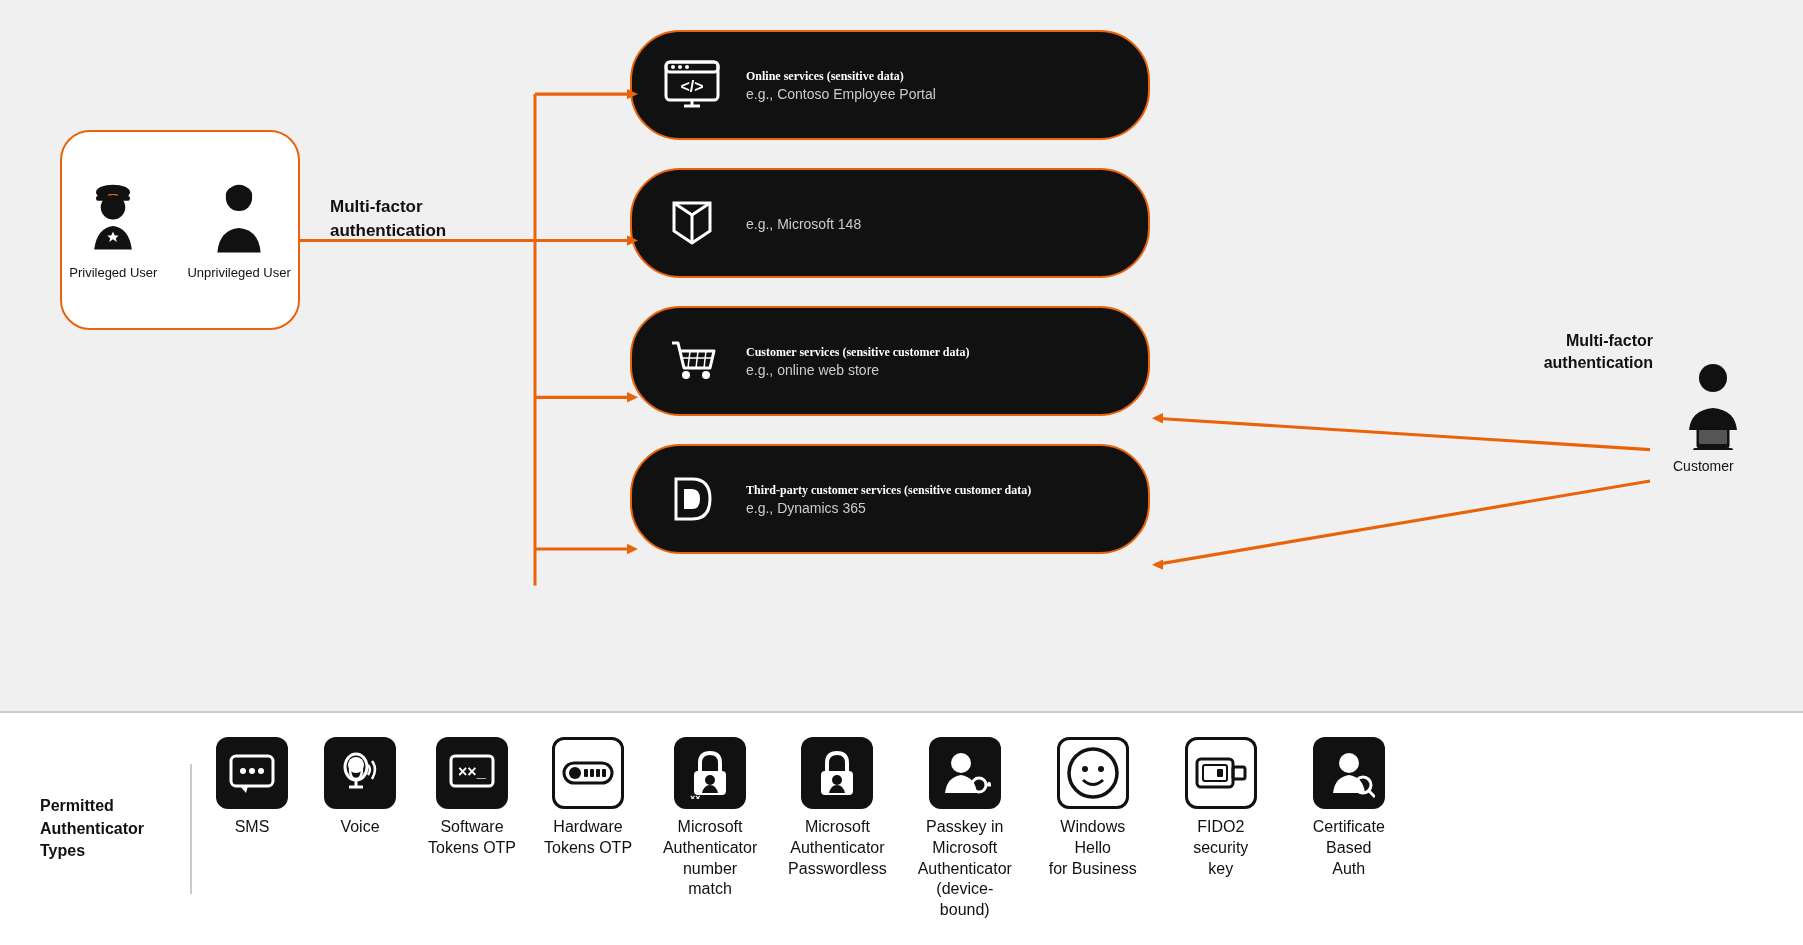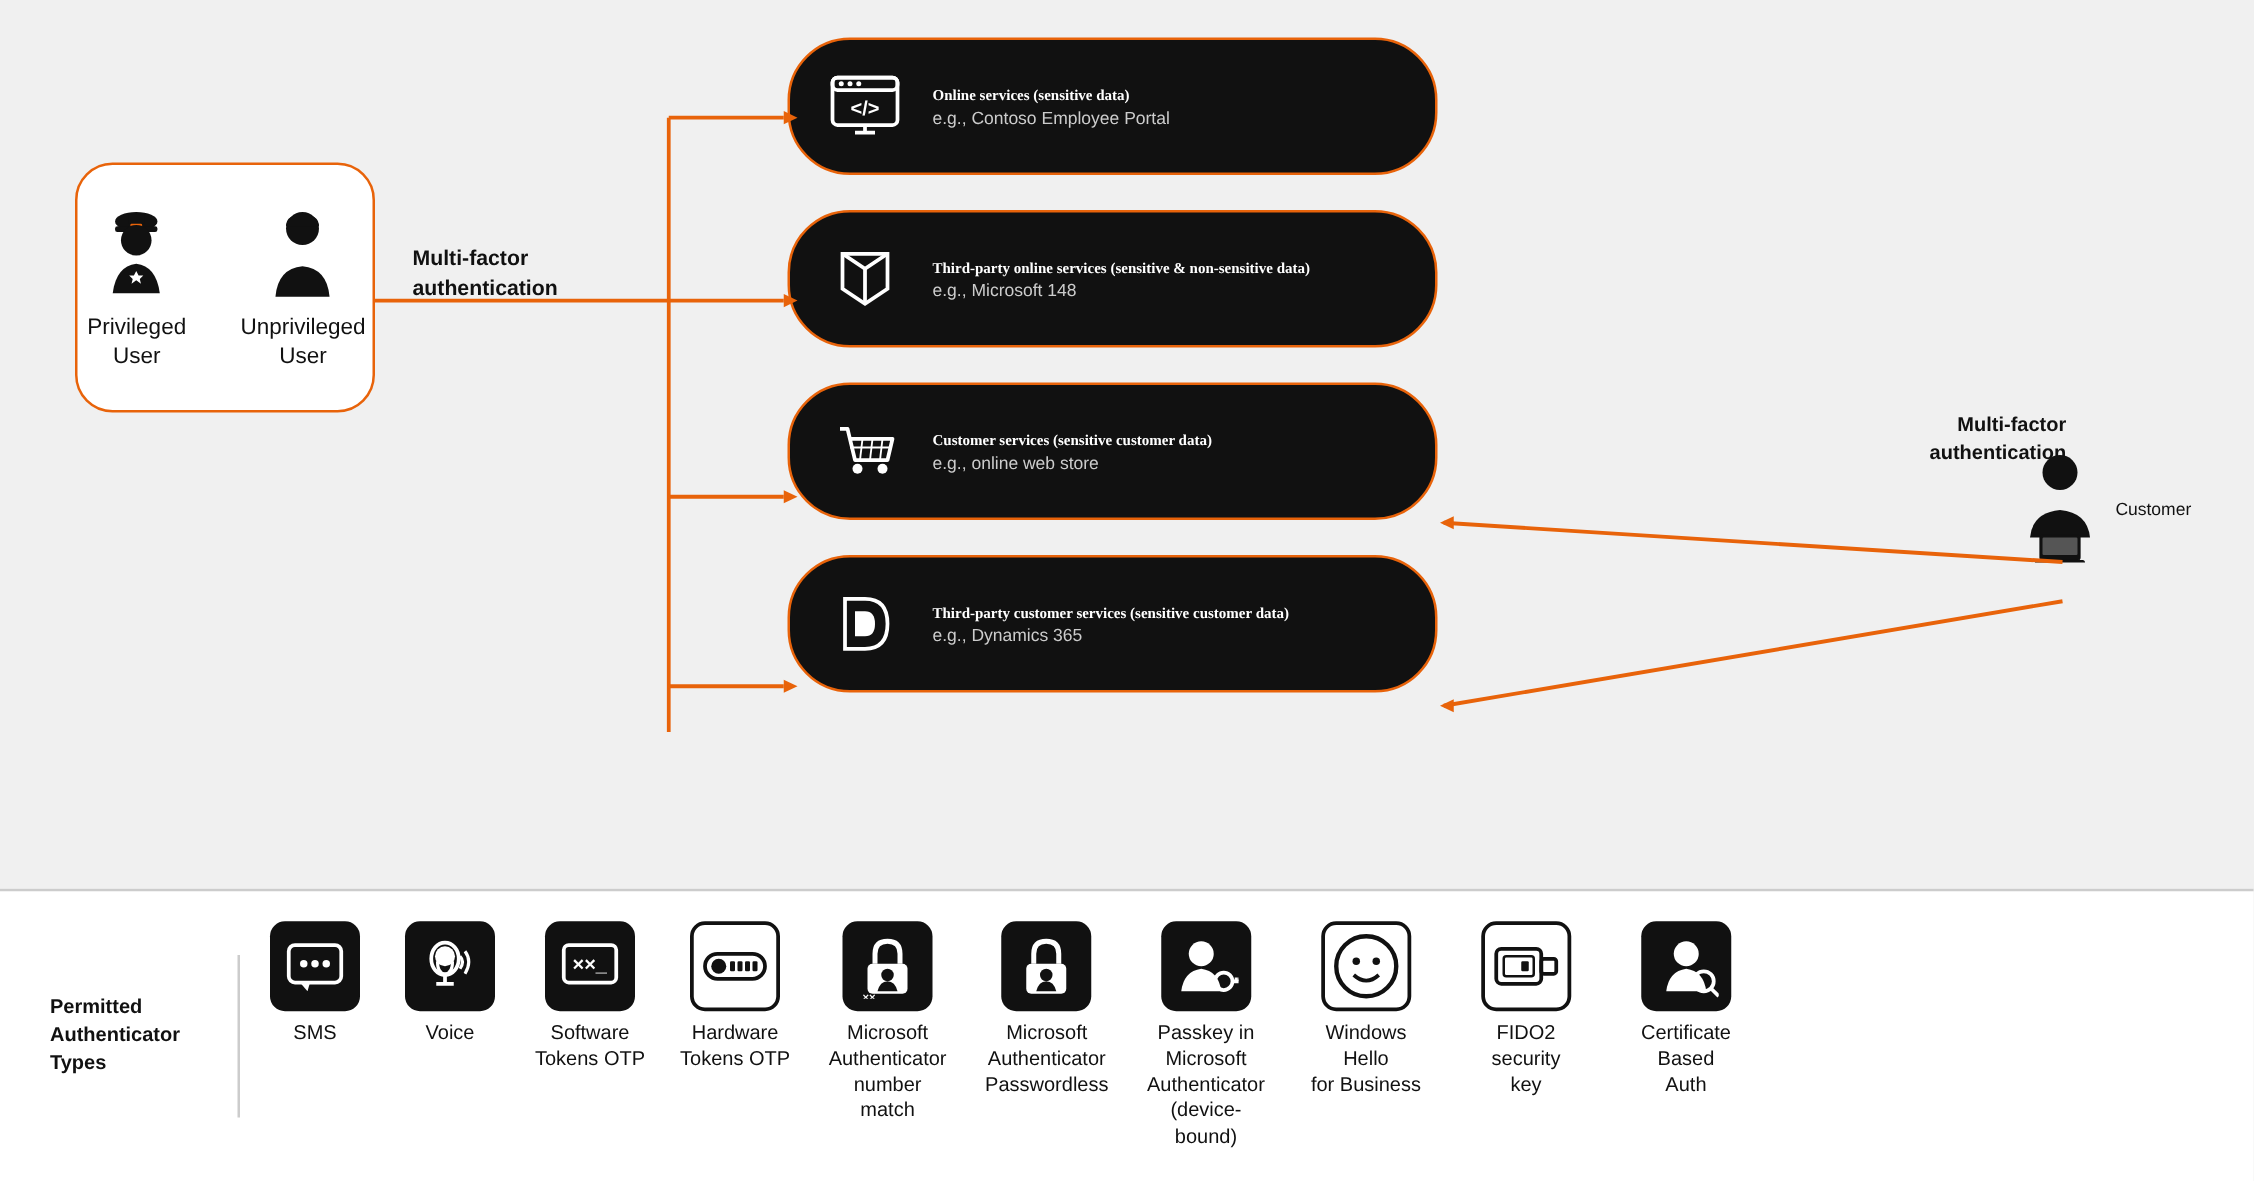--- a/index.html
+++ b/index.html
@@ -46,21 +46,21 @@
       align-items: flex-end;
       justify-content: center;
     }
     .user-icon-block {
       display: flex;
       flex-direction: column;
       align-items: center;
       gap: 6px;
     }
     .user-icon-block .label {
-      font-size: 18px;
+      font-size: 13px;
       font-weight: 500;
       text-align: center;
       color: #111;
       line-height: 1.3;
     }
     
     .person-svg {
       width: 70px;
       height: 80px;
     }
@@ -126,22 +126,21 @@
       width: 100%;
       height: 100%;
       pointer-events: none;
     }
     
     .customer-block {
       position: absolute;
       right: 50px;
       top: 360px;
       display: flex;
-      flex-direction: row;
-      align-items: center;
+      flex-direction: column;
       gap: 4px;
     }
     .customer-label {
       font-size: 14px;
       font-weight: 500;
       color: #111;
       margin-top: 4px;
     }
     .mfa-right-label {
       position: absolute;
@@ -287,21 +286,20 @@
       <div class="service-box">
         <div class="service-icon">
           <svg width="56" height="56" viewBox="0 0 56 56">
 
             <path d="M10 8 L10 36 L28 48 L46 36 L46 8 Z" fill="none" stroke="white" stroke-width="3"></path>
             <path d="M10 8 L28 20 L46 8" fill="none" stroke="white" stroke-width="3"></path>
             <path d="M28 20 L28 48" fill="none" stroke="white" stroke-width="3"></path>
           </svg>
         </div>
         <div class="service-text">
-          <div class="title">Third-party online services (sensitive &amp; non-sensitive data)</div>
           <div class="subtitle">e.g., Microsoft 148</div>
         </div>
       </div>
 
       <div class="service-box">
         <div class="service-icon">
           <svg width="56" height="56" viewBox="0 0 56 56">
 
             <path d="M8 10 L14 10 L20 35 L46 35 L50 18 L16 18" fill="none" stroke="white" stroke-width="3" stroke-linejoin="round"></path>
             <circle cx="22" cy="42" r="4" fill="white"></circle>

